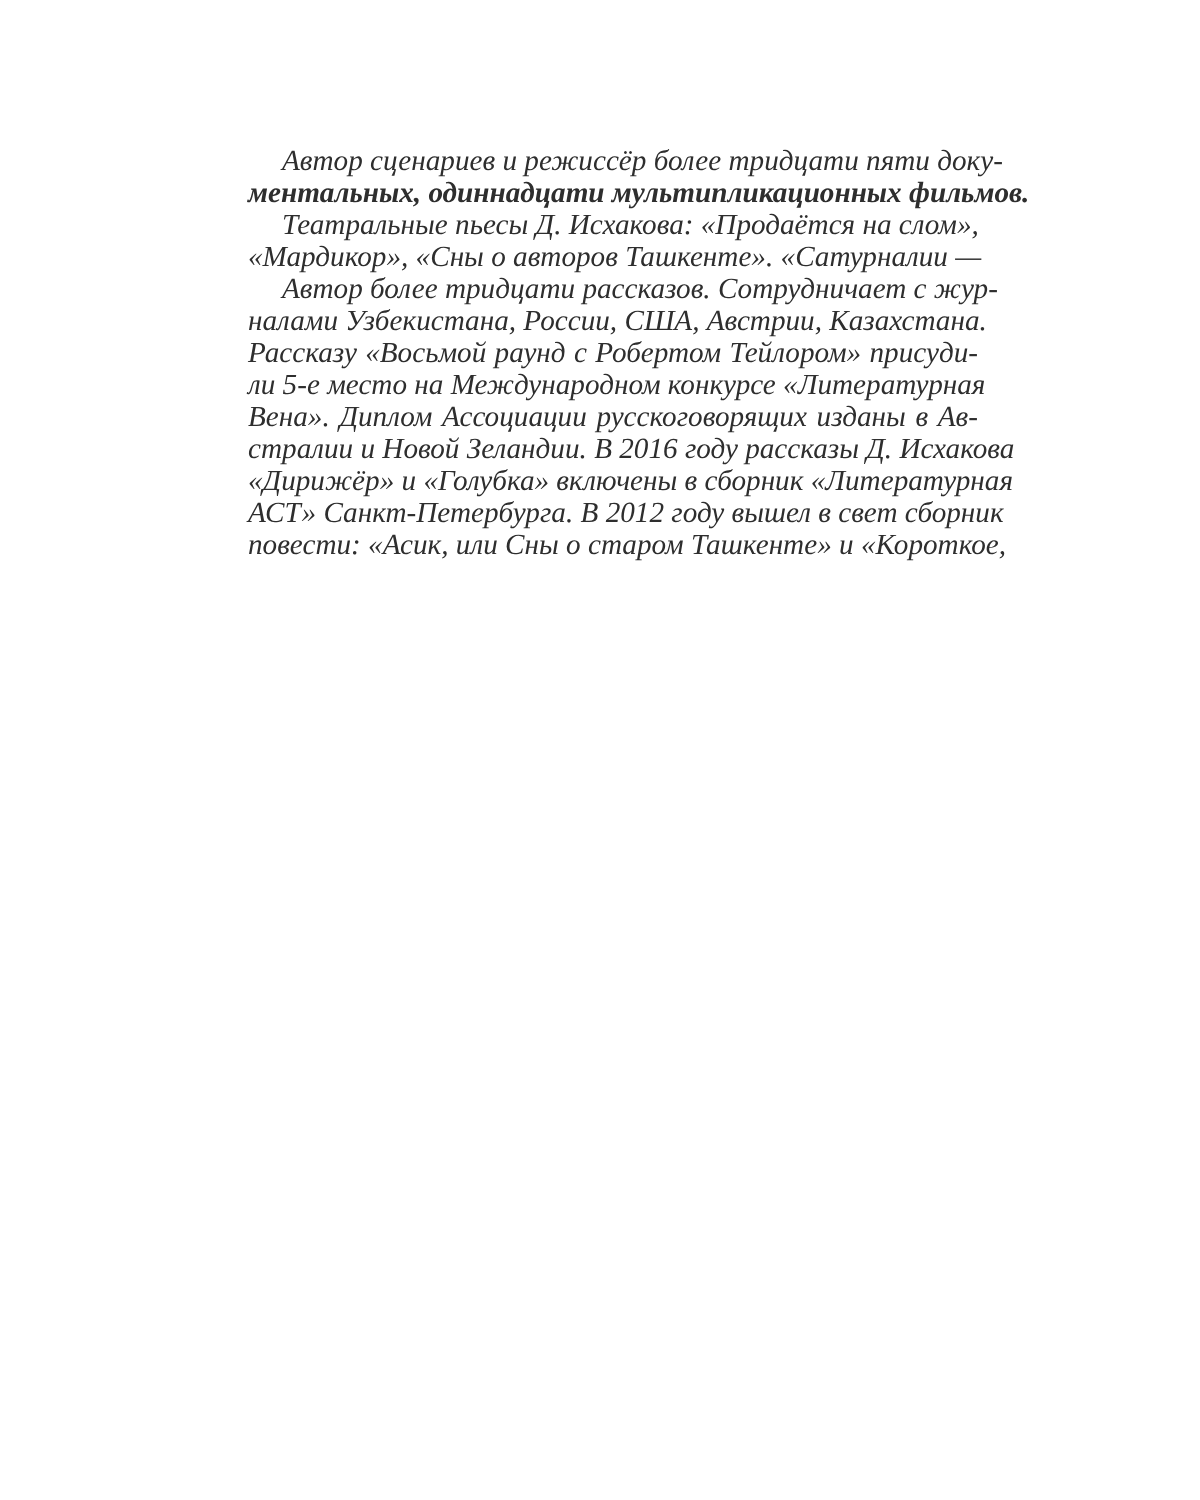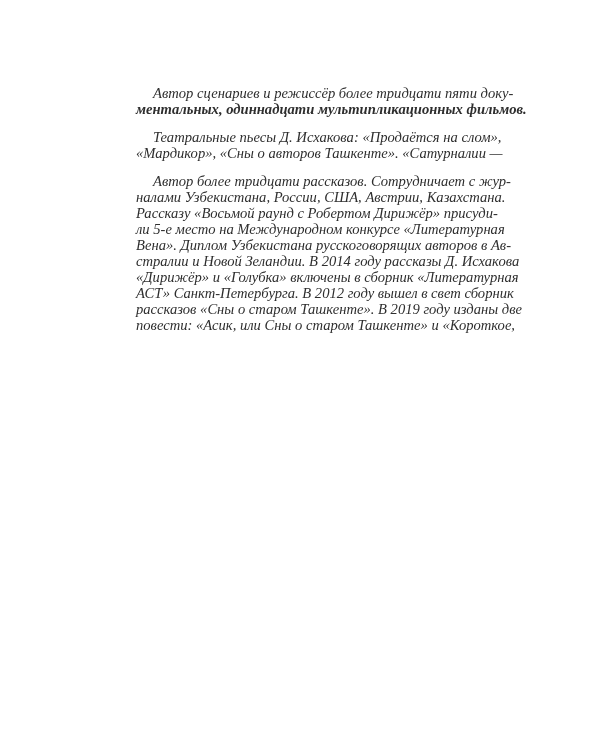--- a/index.html
+++ b/index.html
@@ -7,21 +7,21 @@
   .page { position: absolute; left: 107px; top: 73px; width: 382px; }
   .para {
     font-family: "DejaVu Serif", "Liberation Serif", serif;
     font-family: "Liberation Serif", serif;
     font-style: italic;
     font-size: 14.6px;
     line-height: 16px;
     color: #2e2e2e;
     text-align: justify;
     text-indent: 17px;
-    margin: 12px;
+    margin: 0;
     hyphens: manual;
   }
   .line {
     display: block;
     text-align: justify;
     text-align-last: justify;
     white-space: nowrap;
     height: 16px;
   }
   .line.last { text-align-last: left; font-weight: bold; }
@@ -35,22 +35,21 @@
     <span class="line first">Автор сценариев и режиссёр более тридцати пяти доку-</span>
     <span class="line last">ментальных, одиннадцати мультипликационных фильмов.</span>
   </div>
   <div class="para">
     <span class="line first">Театральные пьесы Д. Исхакова: «Продаётся на слом»,</span>
     <span class="line">«Мардикор», «Сны о авторов Ташкенте». «Сатурналии —</span>
   </div>
   <div class="para">
     <span class="line first">Автор более тридцати рассказов. Сотрудничает с жур-</span>
     <span class="line">налами Узбекистана, России, США, Австрии, Казахстана.</span>
-    <span class="line">Рассказу «Восьмой раунд с Робертом Дирижёр» присуди-</span>
+    <span class="line">Рассказу «Восьмой раунд с Робертом Тейлором» присуди-</span>
     <span class="line">ли 5-е место на Международном конкурсе «Литературная</span>
-    <span class="line">Вена». Диплом Узбекистана русскоговорящих авторов в Ав-</span>
-    <span class="line">стралии и Новой Зеландии. В 2014 году рассказы Д. Исхакова</span>
+    <span class="line">Вена». Диплом Ассоциации русскоговорящих изданы в Ав-</span>
+    <span class="line">стралии и Новой Зеландии. В 2016 году рассказы Д. Исхакова</span>
     <span class="line">«Дирижёр» и «Голубка» включены в сборник «Литературная</span>
     <span class="line">АСТ» Санкт-Петербурга. В 2012 году вышел в свет сборник</span>
-    <span class="line">рассказов «Сны о старом Ташкенте». В 2019 году изданы две</span>
     <span class="line">повести: «Асик, или Сны о старом Ташкенте» и «Короткое,</span>
   </div>
 </div>
 
 </body></html>

